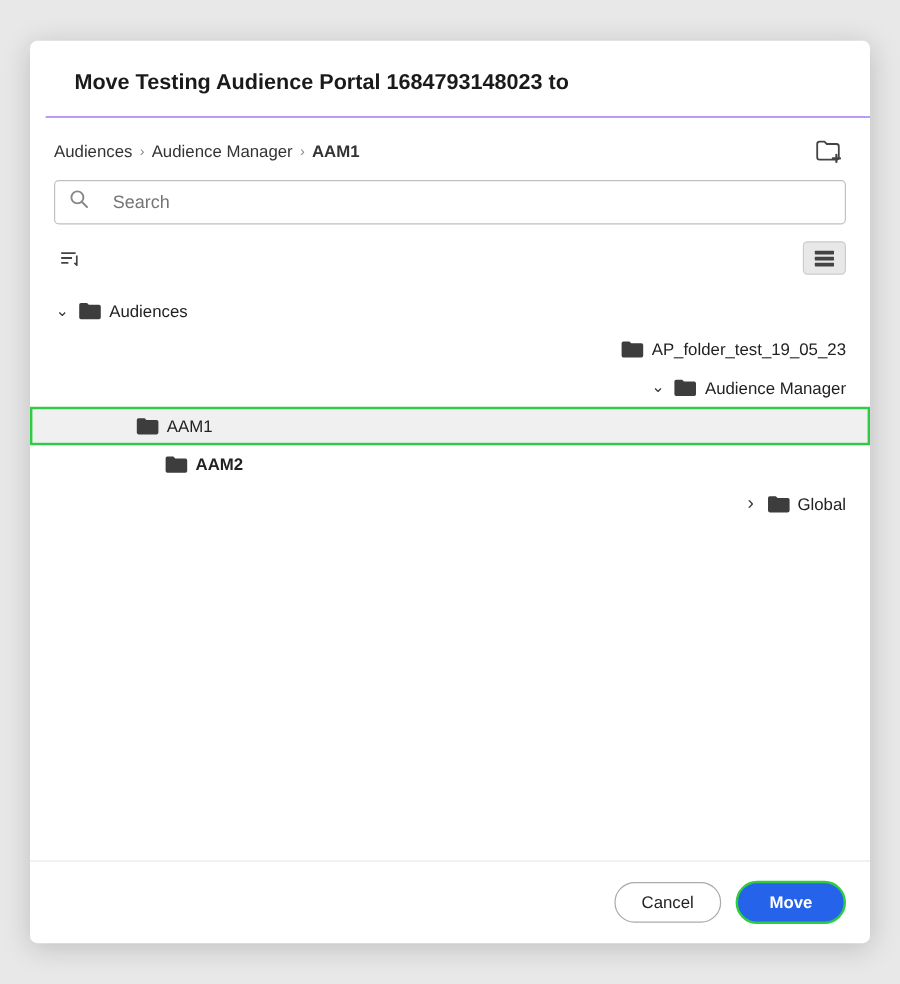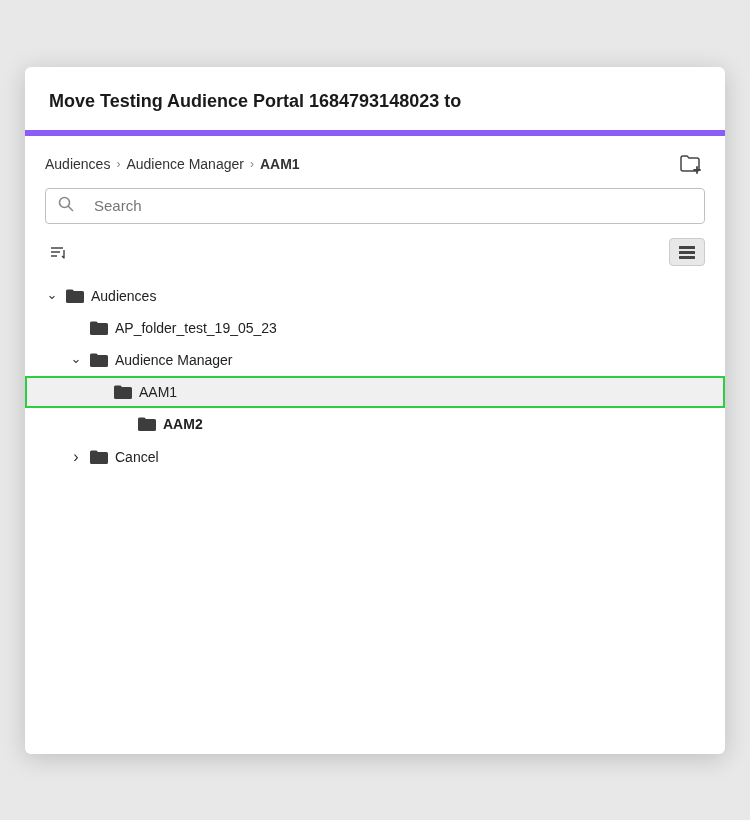--- a/index.html
+++ b/index.html
@@ -16,21 +16,22 @@
     .dialog {
       background: #ffffff;
       border-radius: 6px;
       width: 700px;
       box-shadow: 0 4px 24px rgba(0,0,0,0.18);
       overflow: hidden;
     }
 
     .dialog-header {
       padding: 24px 24px 18px 24px;
-      border-bottom: 6px solid #8b5cf6;
+      border-bottom: 1px solid #8b5cf6;
+      margin-left: 13px;
     }
 
     .dialog-title {
       font-size: 18px;
       font-weight: 700;
       color: #1a1a1a;
     }
 
     .dialog-body {
       padding: 0;
@@ -149,20 +150,21 @@
     }
 
     .tree-item.selected {
       background: #f0f0f0;
       outline: 2px solid #2ecc40;
       outline-offset: -2px;
     }
 
     .tree-item.indent-1 {
       padding-left: 44px;
+      justify-content: flex-end;
     }
 
     .tree-item.indent-2 {
       padding-left: 68px;
     }
 
     .tree-item.indent-3 {
       padding-left: 92px;
       font-weight: bold;
     }
@@ -349,21 +351,25 @@
       </div>
 
 
       <div class="tree-item indent-1">
         <span class="chevron collapsed"></span>
         <span class="folder-icon">
           <svg viewBox="0 0 20 16" fill="none">
             <path d="M1 3a1.5 1.5 0 0 1 1.5-1.5h5l1.5 1.5H17.5A1.5 1.5 0 0 1 19 4.5v9A1.5 1.5 0 0 1 17.5 15h-15A1.5 1.5 0 0 1 1 13.5V3z" fill="#3d3d3d"></path>
           </svg>
         </span>
-        <span class="item-label">Cancel</span>
+        <span class="item-label">Global</span>
       </div>
 
 
 
     </div>
   </div>
 
+  <div class="dialog-footer">
+    <button class="btn-cancel">Cancel</button>
+    <button class="btn-move">Move</button>
+  </div>
 </div>
 
 </body></html>

